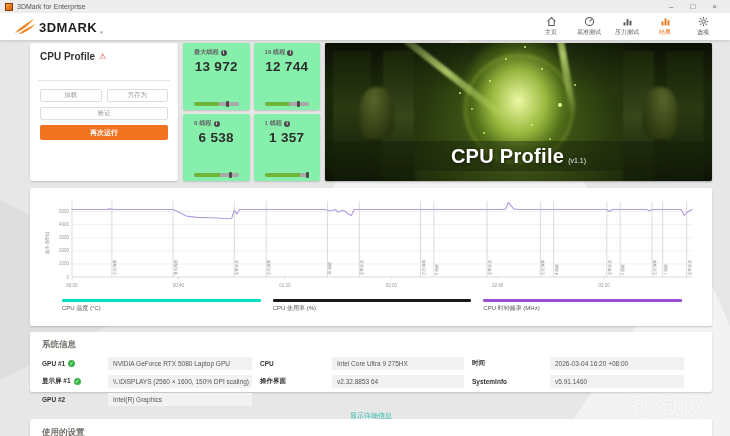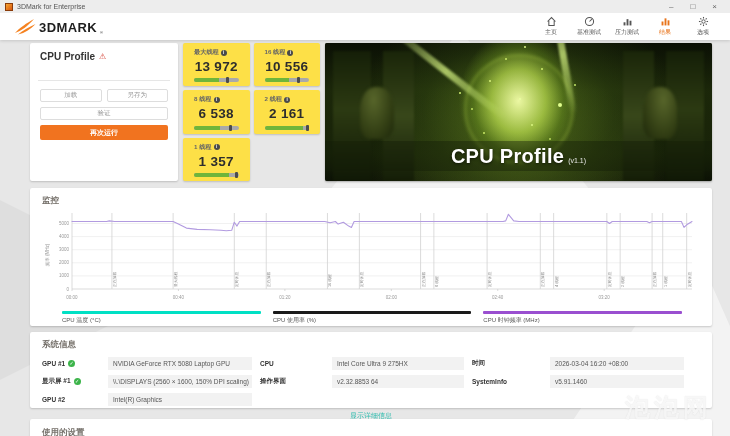--- a/index.html
+++ b/index.html
@@ -39,21 +39,21 @@
 
   .profile-card { width:148px; padding:8px 10px; display:flex; flex-direction:column; }
   .profile-title { font-size:10px; font-weight:bold; color:#333; display:flex; align-items:center; gap:4px; }
   .warn { color:#d23b2e; font-size:8px; }
   .profile-div { border-top:1px solid #e6e6e6; margin:18px -2px 8px; }
   .btn-row { display:flex; gap:5px; margin-bottom:5px; }
   .btn { flex:1; height:13px; border:1px solid #ddd; border-radius:2px; background:#fff; font-size:6.5px; color:#999; display:flex; align-items:center; justify-content:center; cursor:pointer; }
   .btn-primary { height:15px; border:none; background:#f1731f; color:#fff; font-size:7px; font-weight:bold; }
 
   .score-grid { width:137px; display:grid; grid-template-columns:1fr 1fr; grid-auto-rows:1fr; gap:4px; }
-  .score-card { background:#fde047; border-radius:2px; box-shadow:0 1px 2px rgba(0,0,0,.18); padding:5px 11px 4px; display:flex; flex-direction:column; }
+  .score-card { background:#86efac; border-radius:2px; box-shadow:0 1px 2px rgba(0,0,0,.18); padding:5px 11px 4px; display:flex; flex-direction:column; }
   .score-head { display:flex; align-items:center; gap:2px; font-size:6.2px; font-weight:bold; color:#666; }
   .info-icon { width:6px; height:6px; border-radius:50%; background:#4a4a4a; color:#fff; font-size:4.5px; line-height:6px; text-align:center; cursor:pointer; flex:0 0 auto; }
   .score-value { font-size:13.5px; font-weight:bold; color:#2d2d2d; text-align:center; letter-spacing:.3px; margin:2px 0 3px; }
   .score-bar { position:relative; height:4px; background:#a9a9a9; border-radius:2px; margin-top:auto; }
   .score-fill { position:absolute; left:0; top:0; bottom:0; background:#6fb53a; border-radius:2px 0 0 2px; }
   .score-marker { position:absolute; top:-1px; width:3px; height:6px; background:#4c4c4c; border-radius:1px; }
 
   
   .hero { flex:1; position:relative; border-radius:2px; overflow:hidden; background:#1b2609; box-shadow:0 1px 2px rgba(0,0,0,.3); }
   .hero-glow { position:absolute; inset:0;
@@ -85,21 +85,21 @@
   
   .monitor-card { left:30px; top:188px; width:682px; height:138px; padding:7px 12px 5px; }
   .section-title { font-size:8.5px; font-weight:bold; color:#75706a; }
   .chart-wrap { margin-top:2px; }
   .legend { display:flex; gap:12px; padding:0 18px 0 20px; margin-top:2px; }
   .legend-item { flex:1; }
   .legend-line { height:2.5px; border-radius:1px; }
   .legend-label { font-size:6px; color:#555; margin-top:2.5px; }
 
   
-  .sysinfo-card { left:30px; top:332px; width:682px; height:76px; padding:7px 12px 1px; }
+  .sysinfo-card { left:30px; top:332px; width:682px; height:60px; padding:7px 12px 1px; }
   .sys-grid { display:grid; grid-template-columns:58px 144px 64px 132px 70px 134px; column-gap:8px; row-gap:5px; margin-top:6px; }
   .sys-label { font-size:6.5px; font-weight:bold; color:#333; display:flex; align-items:center; gap:3px; height:13px; }
   .check { width:7px; height:7px; border-radius:50%; background:#3cb44a; color:#fff; font-size:5px; line-height:7px; text-align:center; }
   .sys-value { background:#f2f2f2; font-size:6.5px; color:#555; height:13px; line-height:13px; padding:0 5px; overflow:hidden; white-space:nowrap; }
   .details-link { text-align:center; font-size:7px; color:#2fbcae; margin-top:5px; cursor:pointer; }
 
   
   .settings-card { left:30px; top:419px; width:682px; height:40px; padding:8px 12px; }
 
   .watermark { position:absolute; right:18px; top:352px; font-size:25px; font-weight:bold; letter-spacing:4px;
@@ -210,51 +210,40 @@
       <div class="score-fill" style="width: 57%;"></div>
       <div class="score-marker" style="left: 71%;"></div>
     </div>
   </div>
 
   <div class="score-card">
     <div class="score-head">
       <span class="score-label">16 线程</span>
       <span class="info-icon">i</span>
     </div>
-    <div class="score-value">10 556</div>
+    <div class="score-value">12 744</div>
     <div class="score-bar">
       <div class="score-fill" style="width: 54%;"></div>
       <div class="score-marker" style="left: 74%;"></div>
     </div>
   </div>
 
   <div class="score-card">
     <div class="score-head">
       <span class="score-label">8 线程</span>
       <span class="info-icon">i</span>
     </div>
     <div class="score-value">6 538</div>
     <div class="score-bar">
       <div class="score-fill" style="width: 59%;"></div>
       <div class="score-marker" style="left: 79%;"></div>
     </div>
   </div>
 
 
-  <div class="score-card">
-    <div class="score-head">
-      <span class="score-label">2 线程</span>
-      <span class="info-icon">i</span>
-    </div>
-    <div class="score-value">2 161</div>
-    <div class="score-bar">
-      <div class="score-fill" style="width: 86%;"></div>
-      <div class="score-marker" style="left: 94%;"></div>
-    </div>
-  </div>
 
   <div class="score-card">
     <div class="score-head">
       <span class="score-label">1 线程</span>
       <span class="info-icon">i</span>
     </div>
     <div class="score-value">1 357</div>
     <div class="score-bar">
       <div class="score-fill" style="width: 79%;"></div>
       <div class="score-marker" style="left: 93%;"></div>
@@ -275,21 +264,20 @@
     <div class="beam bm2"></div>
     <div class="sparkles"></div>
     <div class="hero-band">
       <span class="hero-title">CPU Profile</span>
       <span class="hero-ver">(v1.1)</span>
     </div>
   </div>
 </div>
 
 <div class="card monitor-card">
-  <div class="section-title">监控</div>
   <div class="chart-wrap">
     <svg id="chart-svg" width="658" height="96" viewBox="0 0 658 96">
         <line x1="30" y1="80" x2="650" y2="80" stroke="#cccccc" stroke-width="0.7"></line>
         <text x="27" y="81.6" text-anchor="end" font-size="4.5" fill="#999" font-family="Liberation Sans,sans-serif">0</text>
         <line x1="30" y1="66.89655172413794" x2="650" y2="66.89655172413794" stroke="#ebebeb" stroke-width="0.7"></line>
         <text x="27" y="68.49655172413793" text-anchor="end" font-size="4.5" fill="#999" font-family="Liberation Sans,sans-serif">1000</text>
         <line x1="30" y1="53.79310344827586" x2="650" y2="53.79310344827586" stroke="#ebebeb" stroke-width="0.7"></line>
         <text x="27" y="55.39310344827586" text-anchor="end" font-size="4.5" fill="#999" font-family="Liberation Sans,sans-serif">2000</text>
         <line x1="30" y1="40.689655172413794" x2="650" y2="40.689655172413794" stroke="#ebebeb" stroke-width="0.7"></line>
         <text x="27" y="42.289655172413795" text-anchor="end" font-size="4.5" fill="#999" font-family="Liberation Sans,sans-serif">3000</text>

